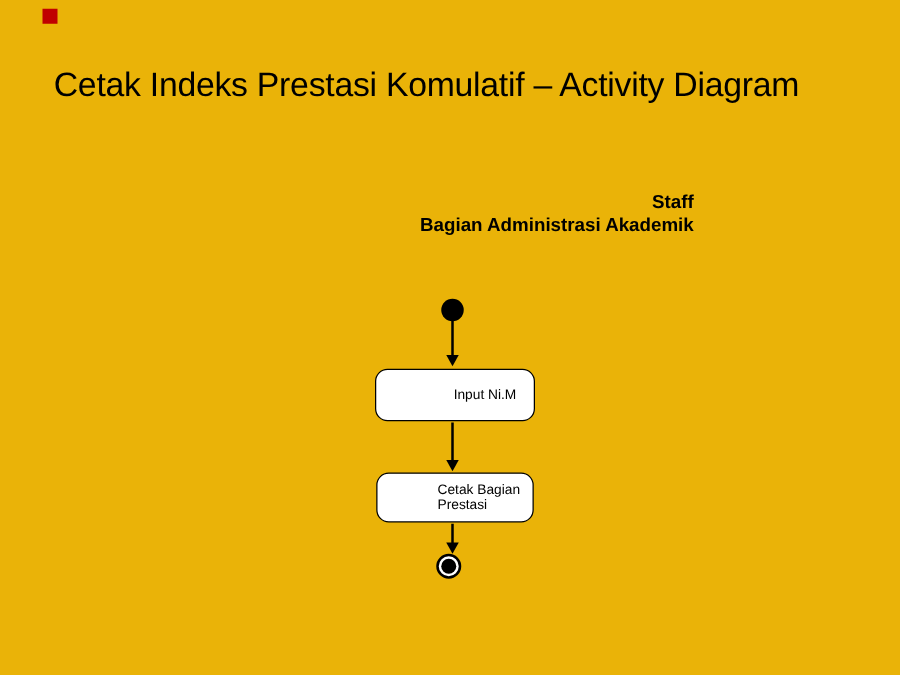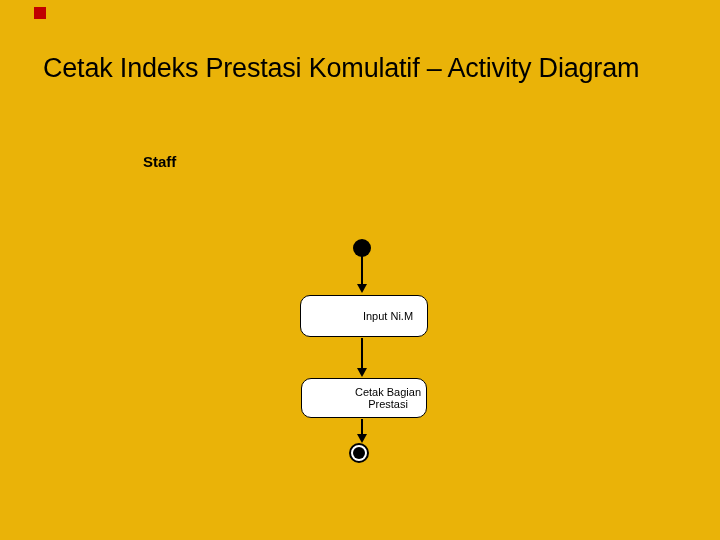--- a/index.html
+++ b/index.html
@@ -29,24 +29,24 @@
     top: 52px;
     width: 660px;
     font-size: 27px;
     line-height: 32px;
     letter-spacing: -0.2px;
     color: #000000;
     white-space: nowrap;
   }
   .lane-header {
     position: absolute;
-    left: 143px;
+    left: 155px;
     top: 152px;
     width: 400px;
-    text-align: left;
+    text-align: right;
     font-size: 15px;
     font-weight: bold;
     line-height: 19px;
     color: #000000;
   }
   .initial-node {
     position: absolute;
     left: 353px;
     top: 239px;
     width: 18px;
@@ -79,21 +79,21 @@
     position: absolute;
     box-sizing: border-box;
     background: #ffffff;
     border: 1.5px solid #000000;
     border-radius: 10px;
     display: flex;
     align-items: center;
     justify-content: center;
     font-size: 11px;
     color: #000000;
-    text-align: center;
+    text-align: left;
     padding-left: 48px;
   }
   .action-node.n1 {
     left: 300px;
     top: 295px;
     width: 128px;
     height: 42px;
   }
   .action-node.n2 {
     left: 301px;
@@ -127,20 +127,21 @@
 <body>
 
 <div class="slide">
 
   <div class="accent-square"></div>
 
   <div class="slide-title">Cetak Indeks Prestasi Komulatif – Activity Diagram</div>
 
   <div class="lane-header">
     <div>Staff</div>
+    <div>Bagian Administrasi Akademik</div>
   </div>
 
   <div>
 
     <div class="initial-node"></div>
 
     <div class="edge-line e1"></div>
     <div class="arrowhead a1"></div>
 
     <div class="action-node n1">

